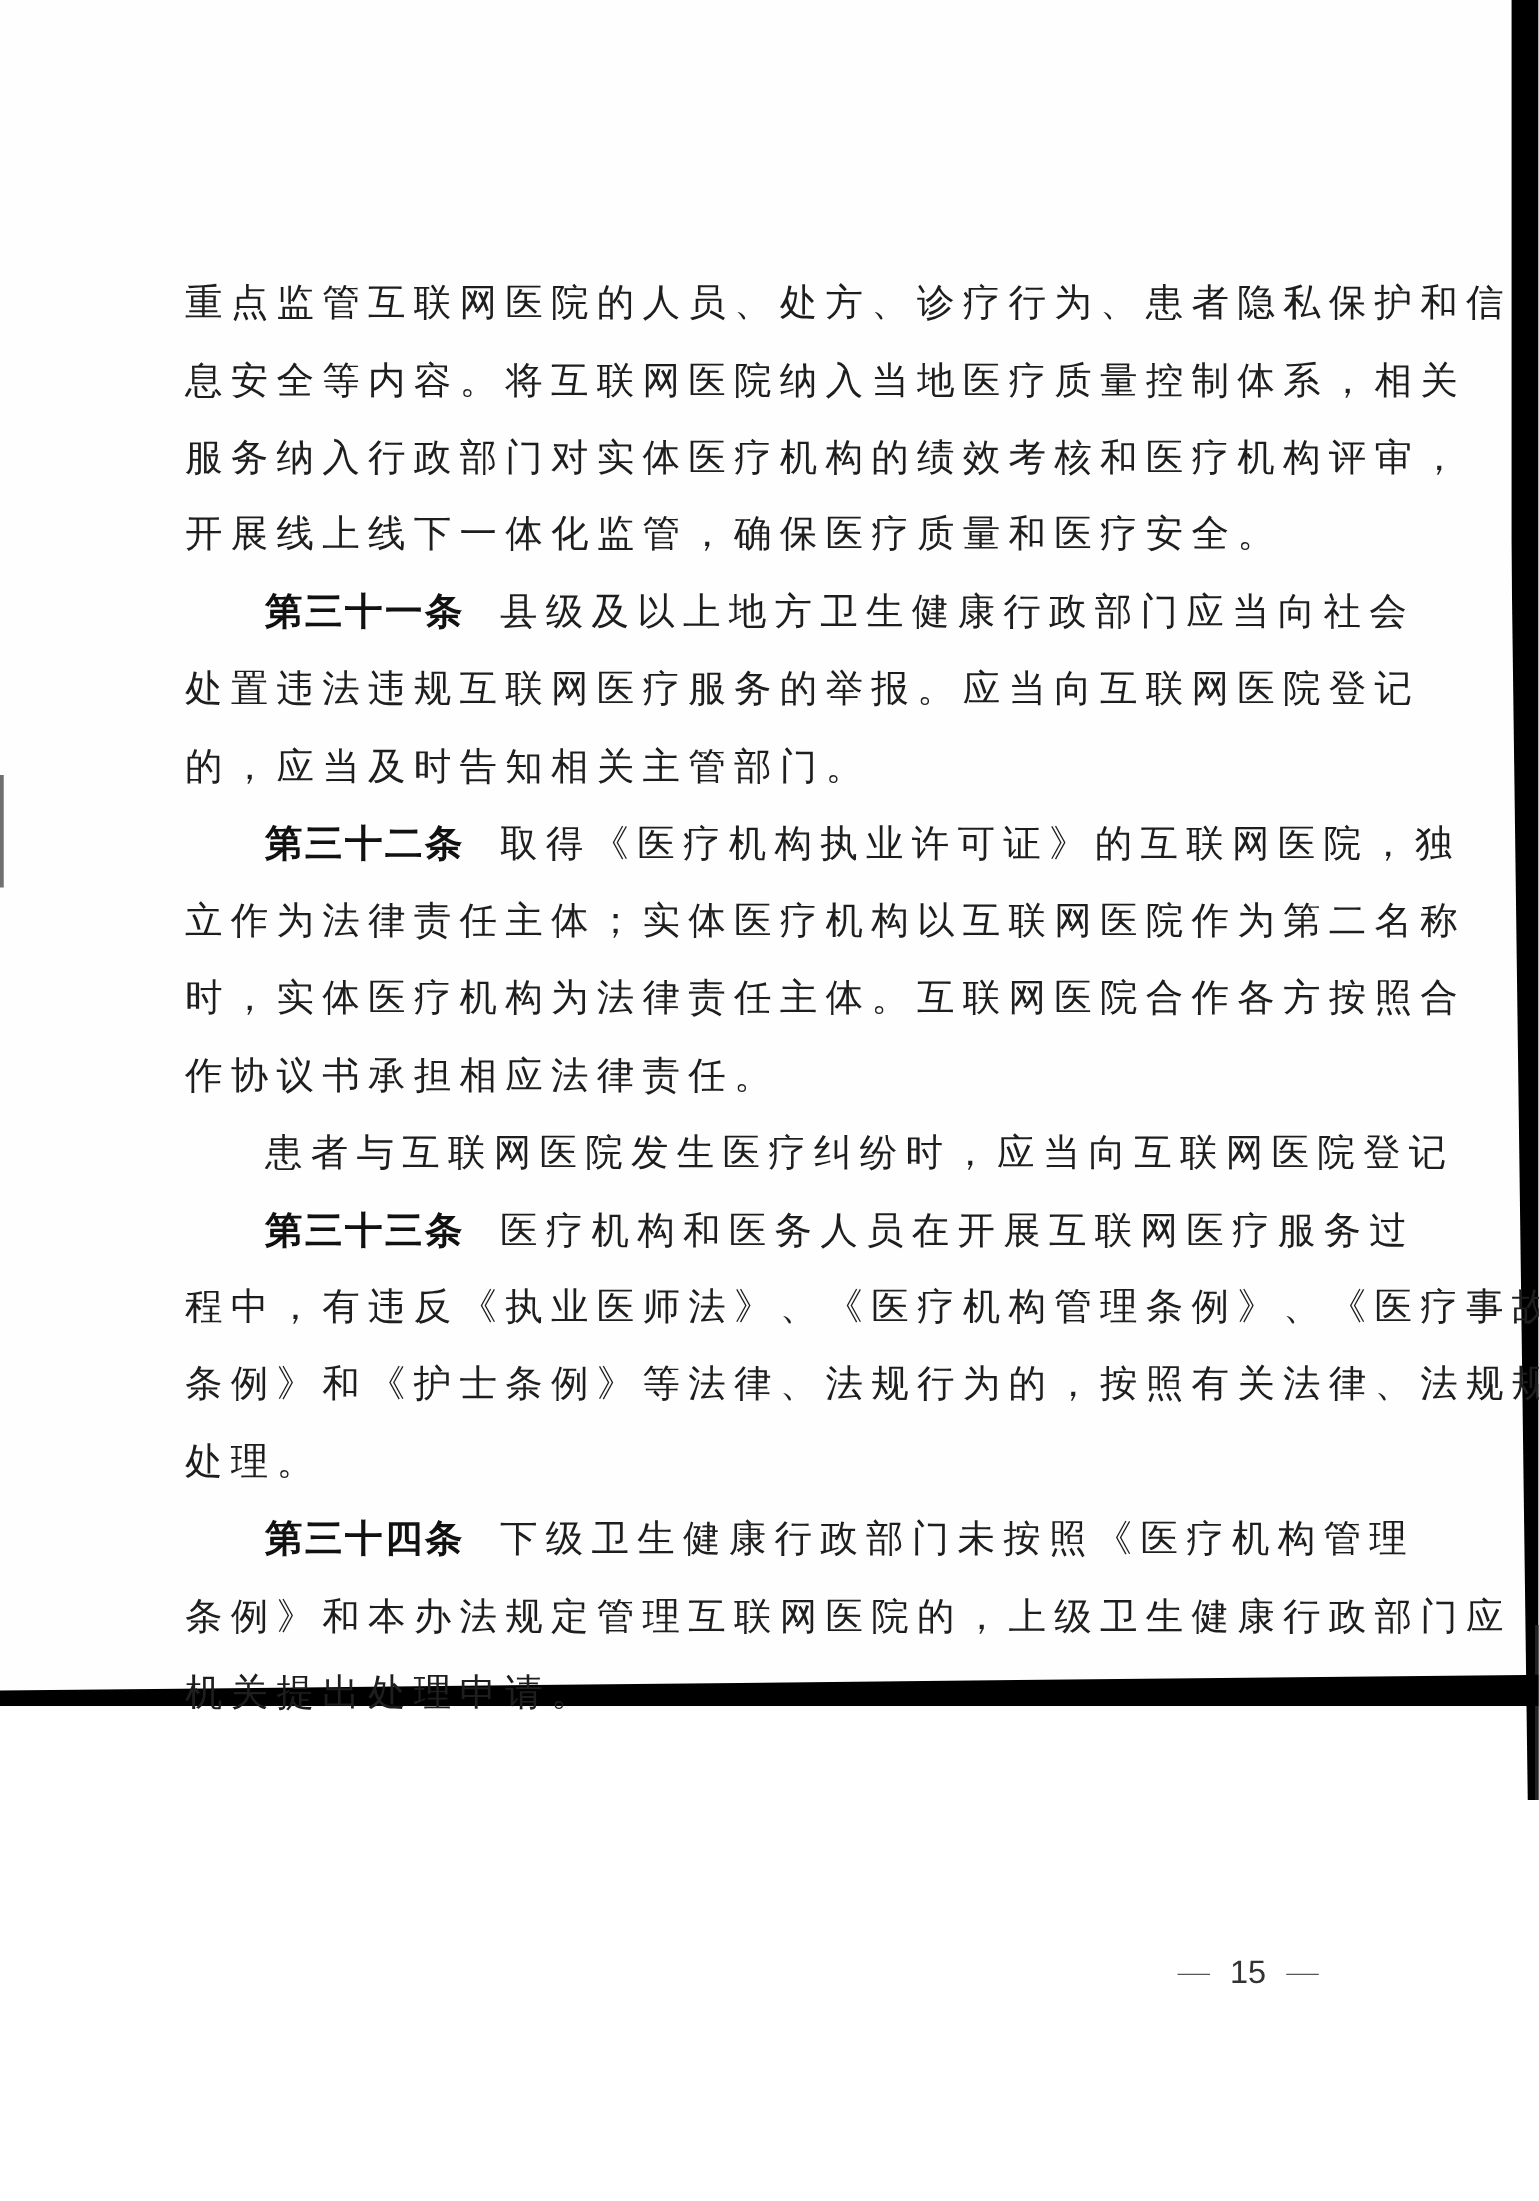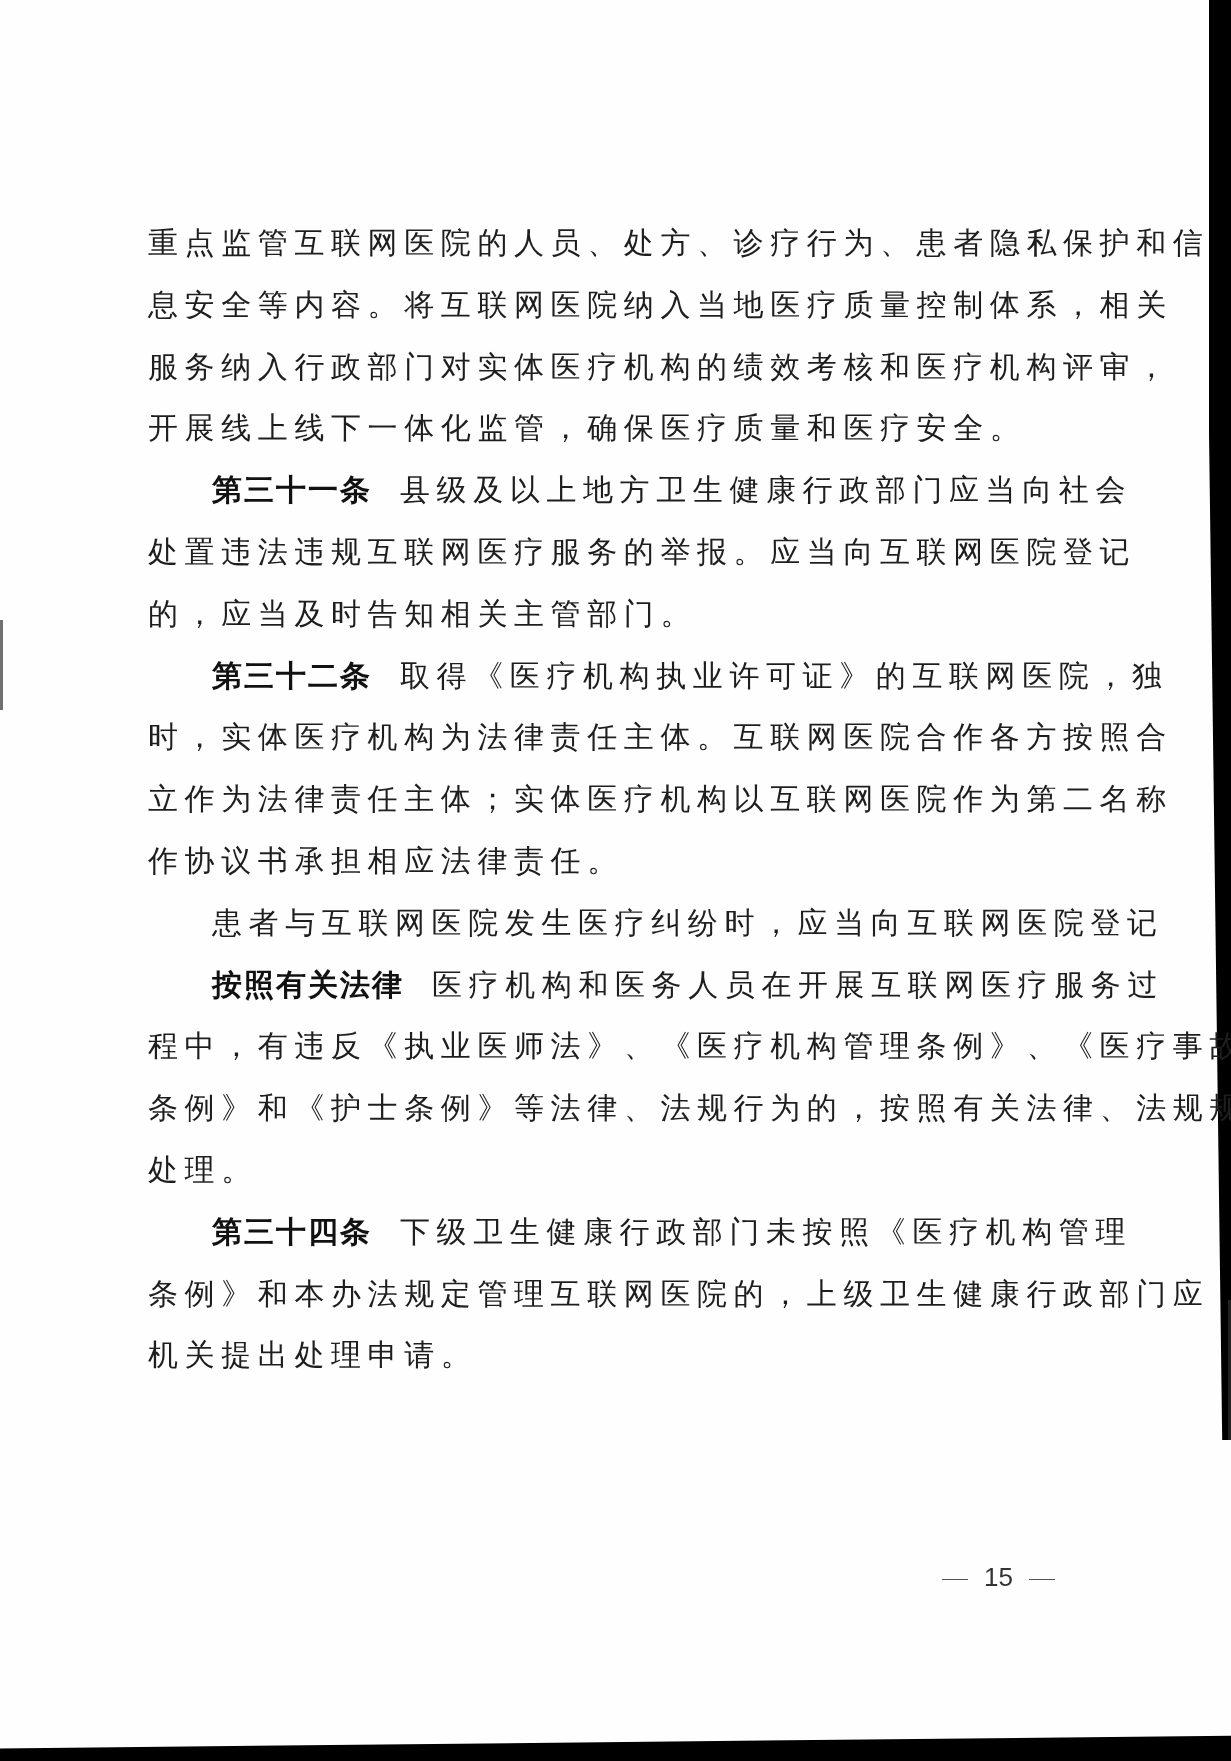--- a/index.html
+++ b/index.html
@@ -11,21 +11,21 @@
       width: 1231px;
       height: 1761px;
       position: relative;
       overflow: hidden;
       font-family: "DejaVu Serif", "Liberation Serif", serif;
       color: #1a1a1a;
     }
     .page {
       position: absolute;
       left: 0; top: 0;
-      width: 1231px; height: 1761px;
+      width: 1231px; height: 1365px;
       background: #fefefe;
     }
     
     .scan-edge-right {
       position: absolute;
       top: 0;
       right: 0;
       width: 22px;
       height: 1440px;
       background: #000;
@@ -122,32 +122,32 @@
         <span class="art-head">第三十一条</span><span>县级及以上地方卫生健康行政部门应当向社会</span>
       </div>
       <div class="line">处置违法违规互联网医疗服务的举报。应当向互联网医院登记</div>
       <div class="line">的，应当及时告知相关主管部门。</div>
     </div>
 
     <div>
       <div class="line indent">
         <span class="art-head">第三十二条</span><span>取得《医疗机构执业许可证》的互联网医院，独</span>
       </div>
+      <div class="line">立作为法律责任主体；实体医疗机构以互联网医院作为第二名称</div>
       <div class="line">时，实体医疗机构为法律责任主体。互联网医院合作各方按照合</div>
-      <div class="line">立作为法律责任主体；实体医疗机构以互联网医院作为第二名称</div>
       <div class="line">作协议书承担相应法律责任。</div>
     </div>
 
     <div>
       <div class="line indent">患者与互联网医院发生医疗纠纷时，应当向互联网医院登记</div>
     </div>
 
     <div>
       <div class="line indent">
-        <span class="art-head">按照有关法律</span><span>医疗机构和医务人员在开展互联网医疗服务过</span>
+        <span class="art-head">第三十三条</span><span>医疗机构和医务人员在开展互联网医疗服务过</span>
       </div>
       <div class="line">程中，有违反《执业医师法》、《医疗机构管理条例》、《医疗事故处理</div>
       <div class="line">条例》和《护士条例》等法律、法规行为的，按照有关法律、法规规定</div>
       <div class="line">处理。</div>
     </div>
 
     <div>
       <div class="line indent">
         <span class="art-head">第三十四条</span><span>下级卫生健康行政部门未按照《医疗机构管理</span>
       </div>

